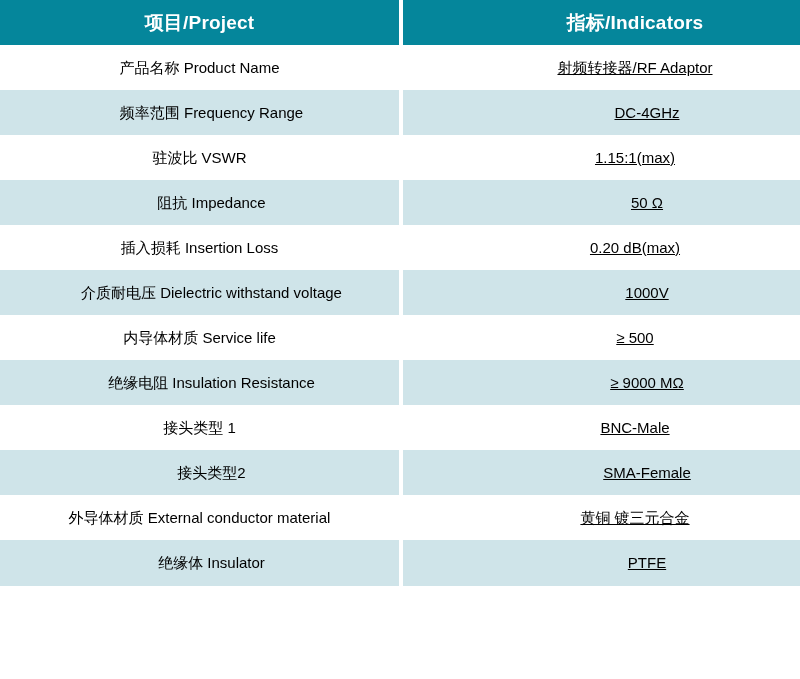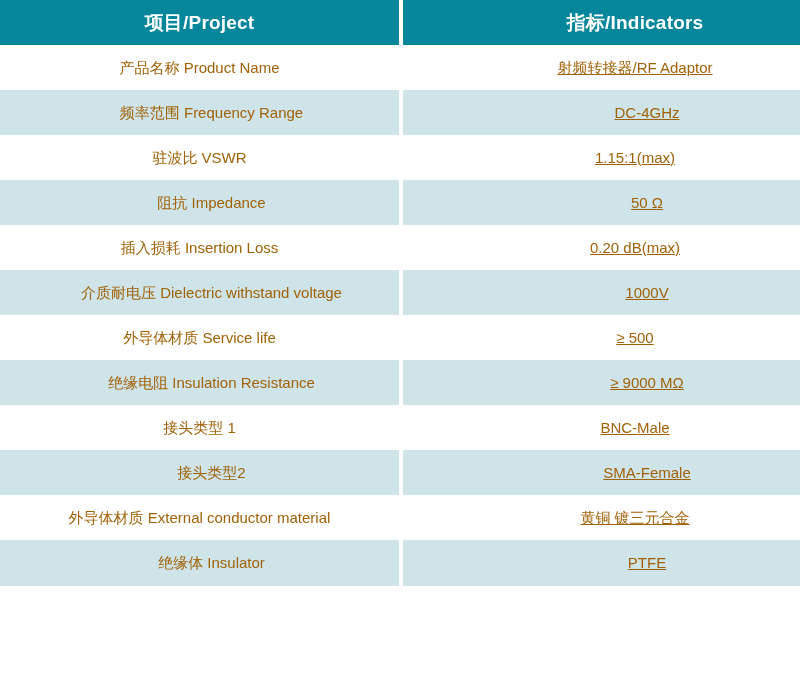--- a/index.html
+++ b/index.html
@@ -39,21 +39,21 @@
     border-right: 4px solid #ffffff;
   }
   .spec-table thead th.col-indicators {
     width: 464px;
   }
 
   
   .spec-table tbody td {
     height: 45px;
     font-size: 15px;
-    color: #a16207;
+    color: #000000;
     text-align: center;
     vertical-align: middle;
     padding: 0 8px;
     line-height: 1.3;
     white-space: nowrap;
     overflow: hidden;
   }
   .spec-table tbody td.cell-project {
     width: 399px;
     border-right: 4px solid #ffffff;
@@ -98,21 +98,21 @@
       </tr>
       <tr class="row-odd">
         <td class="cell-project">插入损耗 Insertion Loss</td>
         <td class="cell-indicator">0.20 dB(max)</td>
       </tr>
       <tr class="row-even">
         <td class="cell-project">介质耐电压 Dielectric withstand voltage</td>
         <td class="cell-indicator">1000V</td>
       </tr>
       <tr class="row-odd">
-        <td class="cell-project">外导体材质 Service life</td>
+        <td class="cell-project">内导体材质 Service life</td>
         <td class="cell-indicator">≥ 500</td>
       </tr>
       <tr class="row-even">
         <td class="cell-project">绝缘电阻 Insulation Resistance</td>
         <td class="cell-indicator">≥ 9000 MΩ</td>
       </tr>
       <tr class="row-odd">
         <td class="cell-project">接头类型 1</td>
         <td class="cell-indicator">BNC-Male</td>
       </tr>

